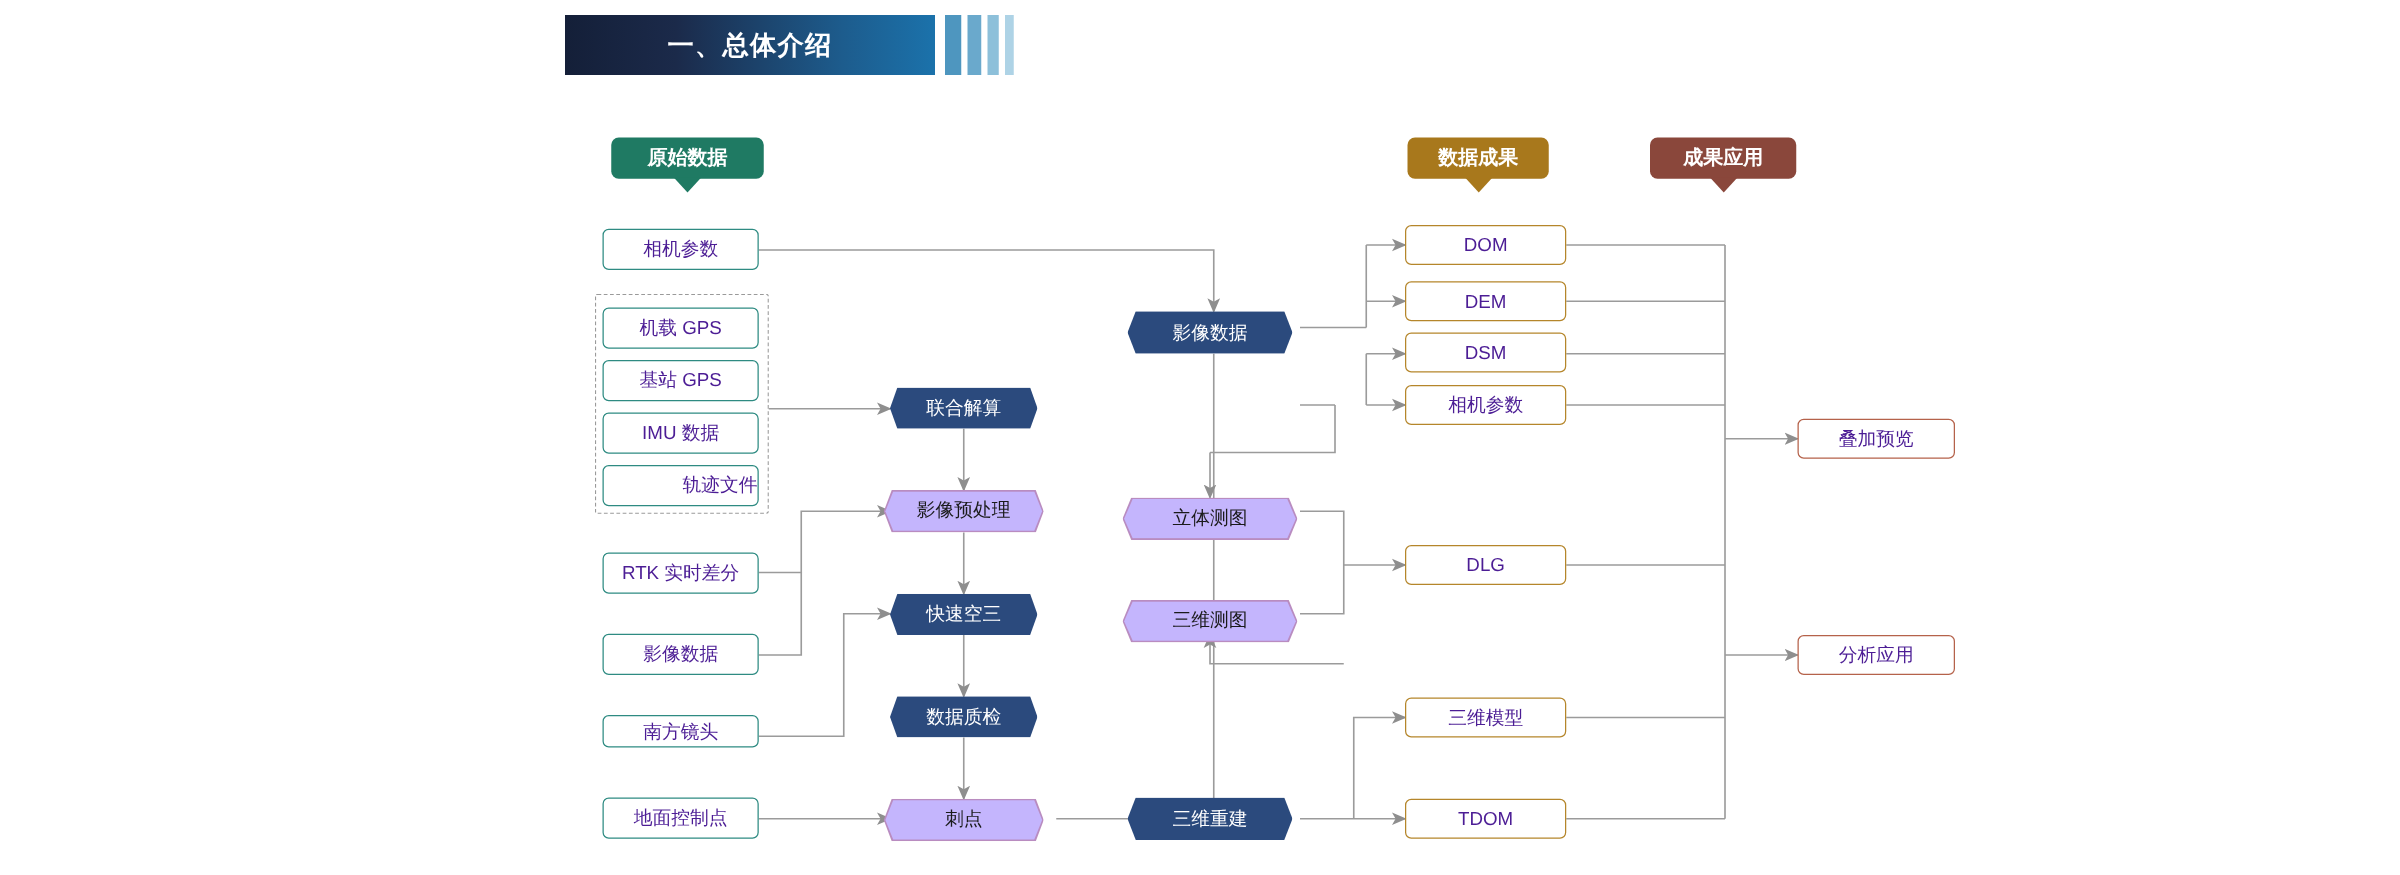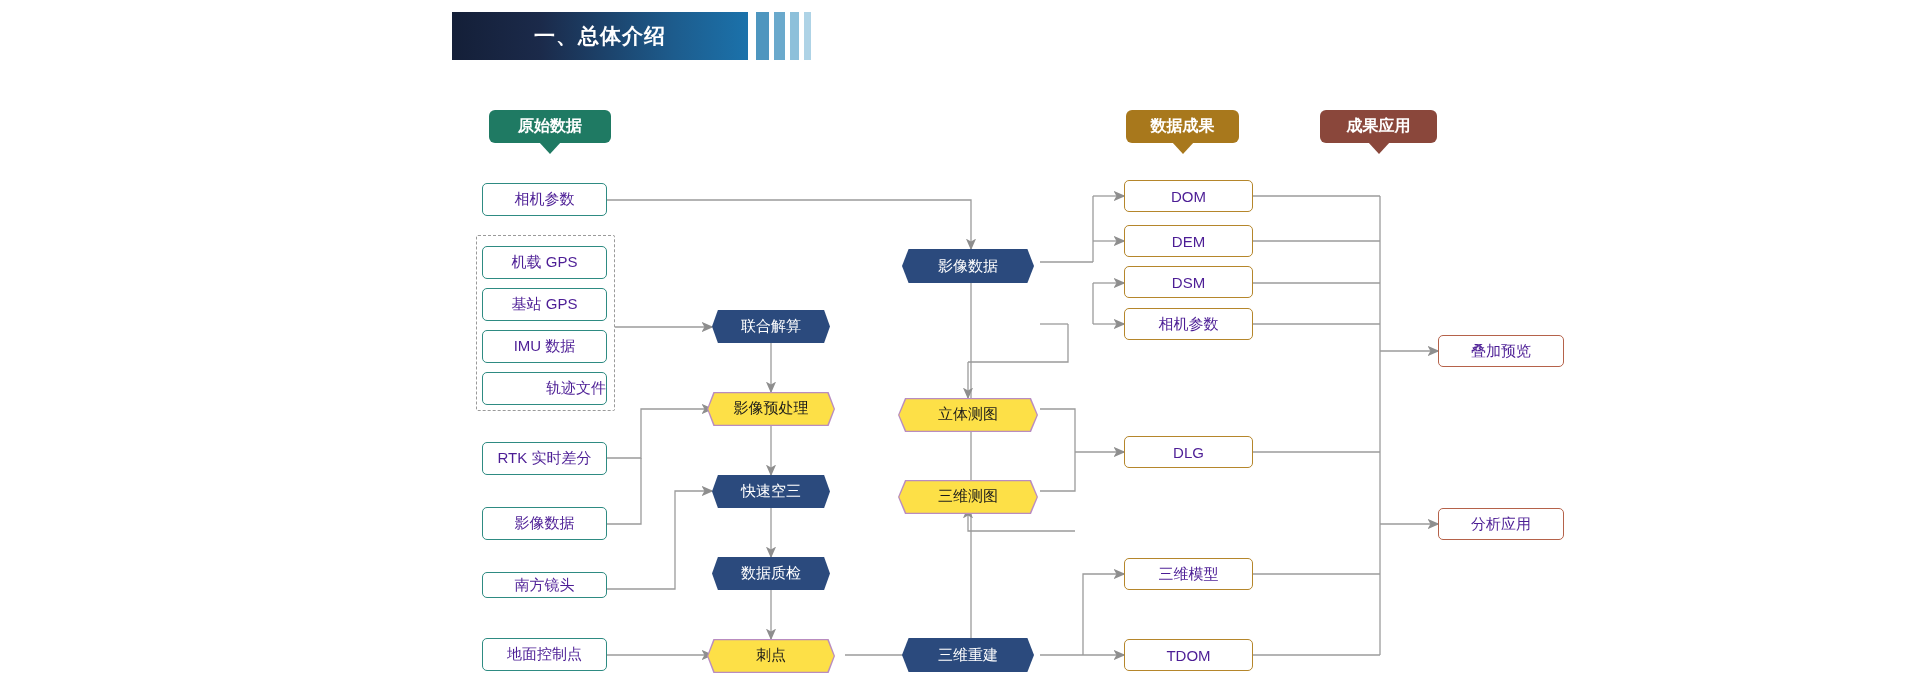--- a/index.html
+++ b/index.html
@@ -95,21 +95,21 @@
   }
   .hexwrap {
     position: absolute;
     background: #b98cc0;
     clip-path: polygon(5% 0%, 95% 0%, 100% 50%, 95% 100%, 5% 100%, 0% 50%);
     display: flex; align-items: center; justify-content: center;
   }
   .hexwrap > .inner {
     width: calc(100% - 2.6px);
     height: calc(100% - 2.6px);
-    background: #fde047;
+    background: #c4b5fd;
     clip-path: polygon(5% 0%, 95% 0%, 100% 50%, 95% 100%, 5% 100%, 0% 50%);
     display: flex; align-items: center; justify-content: center;
     font-size: 15px; color: #1a1a1a; white-space: nowrap;
   }
 
   
   #dashed-group {
     position: absolute;
     border: 1.2px dashed #9a9a9a;
     border-radius: 2px;

